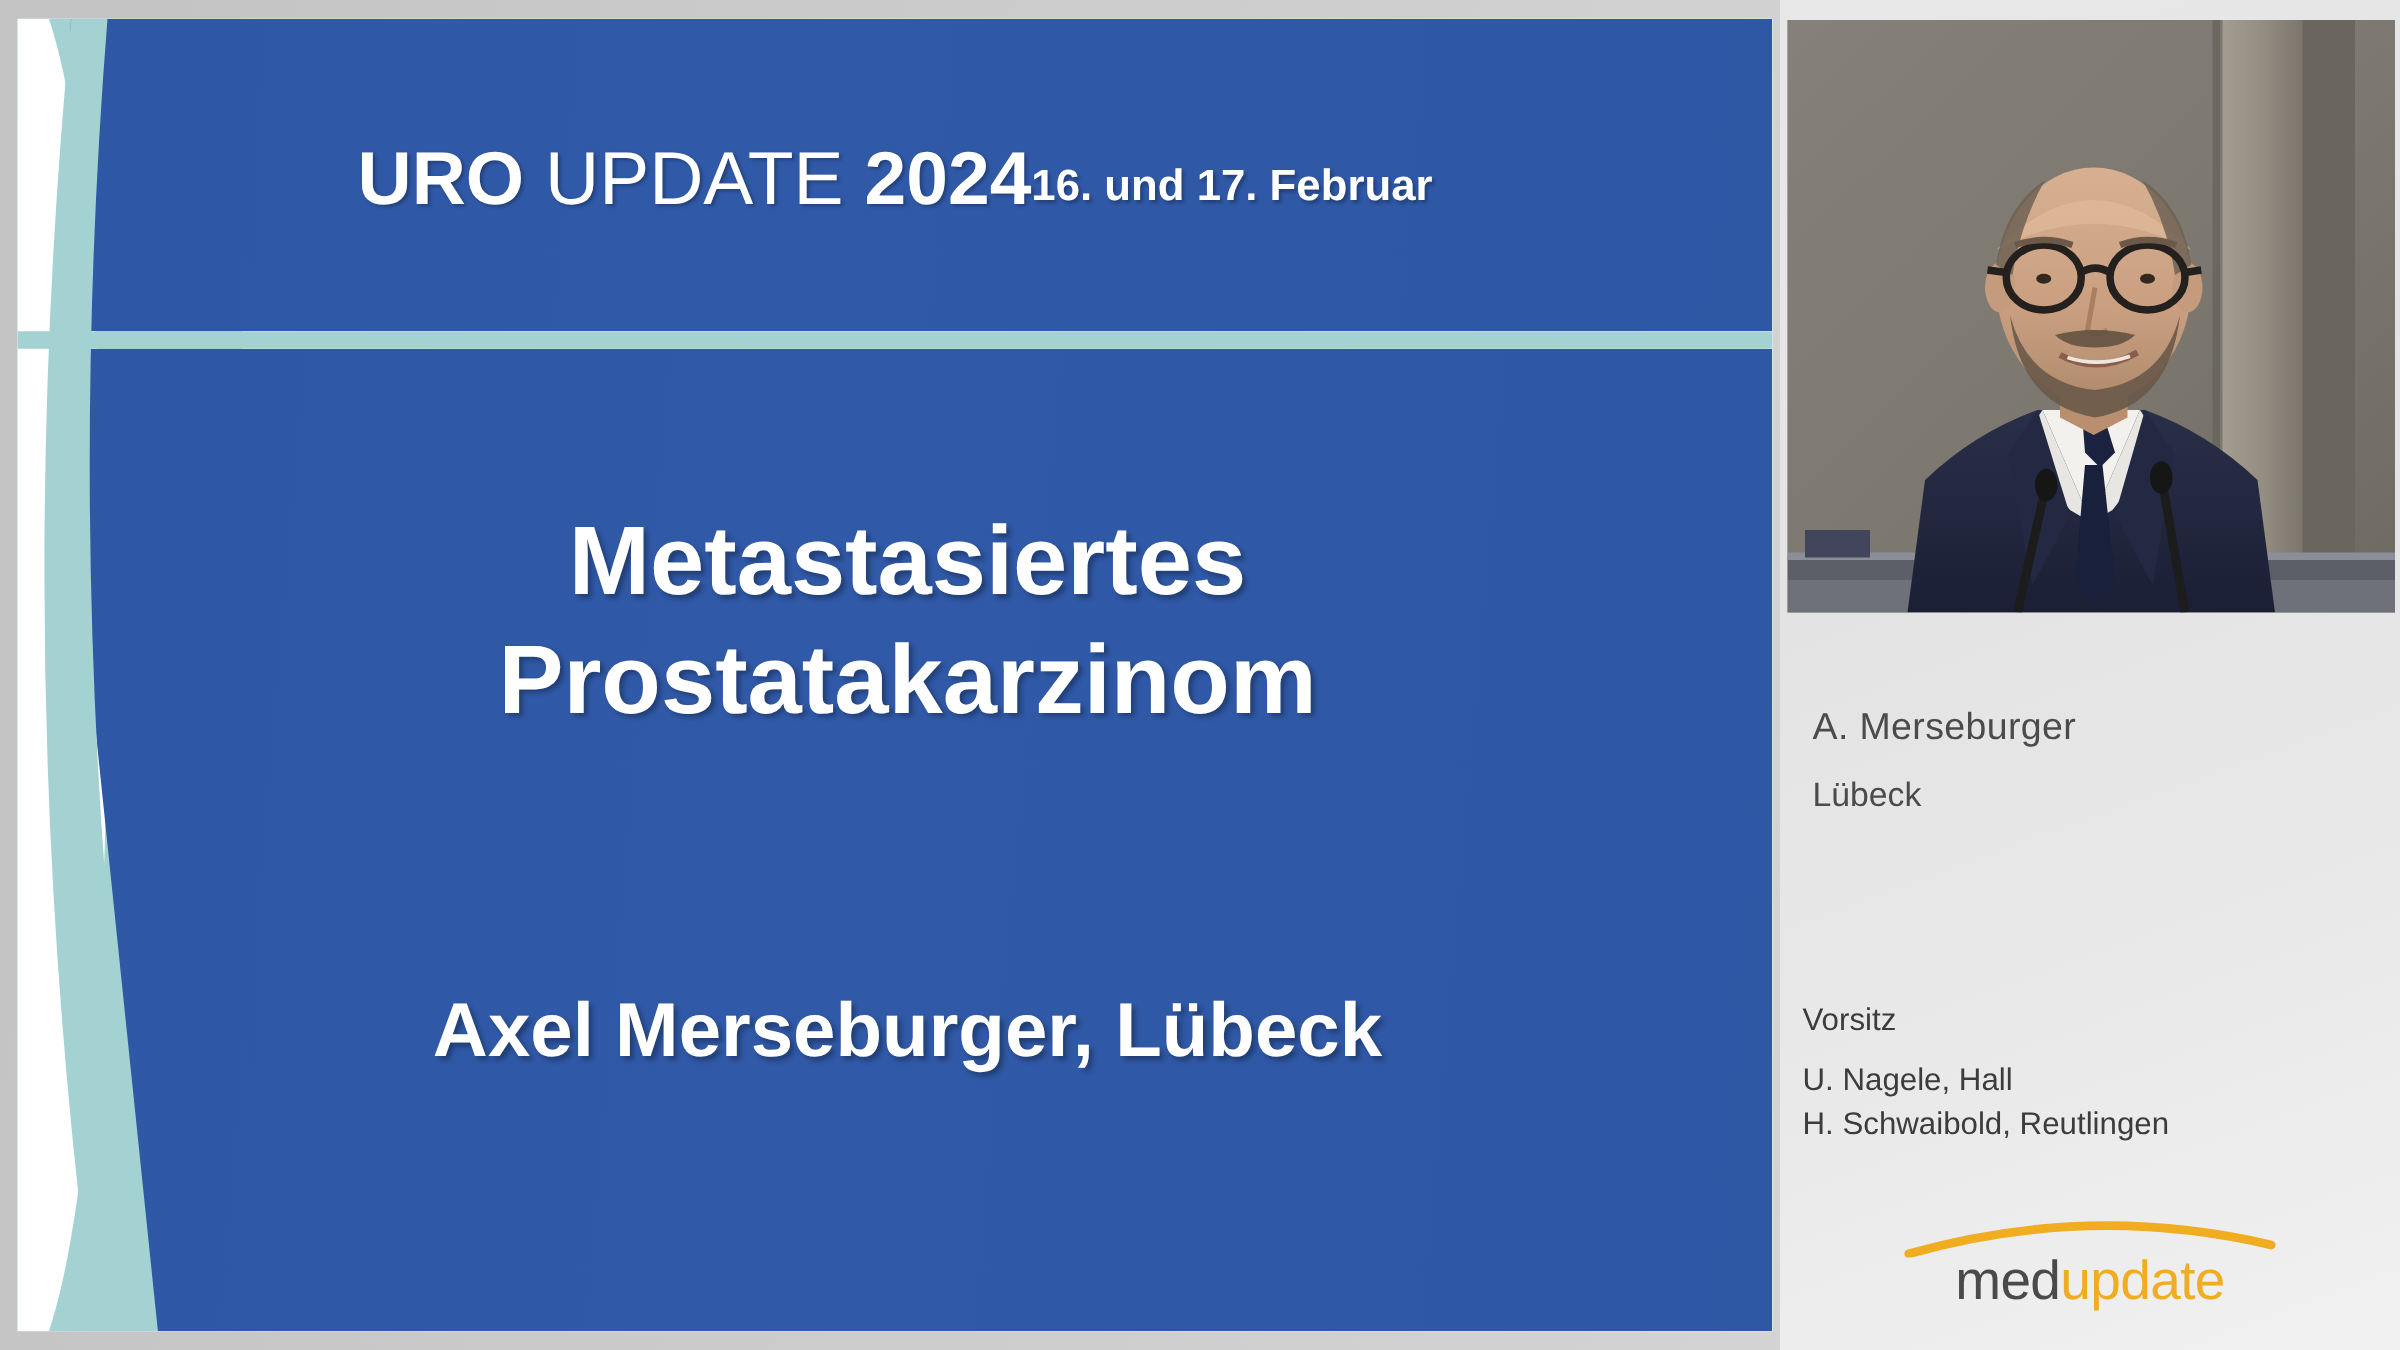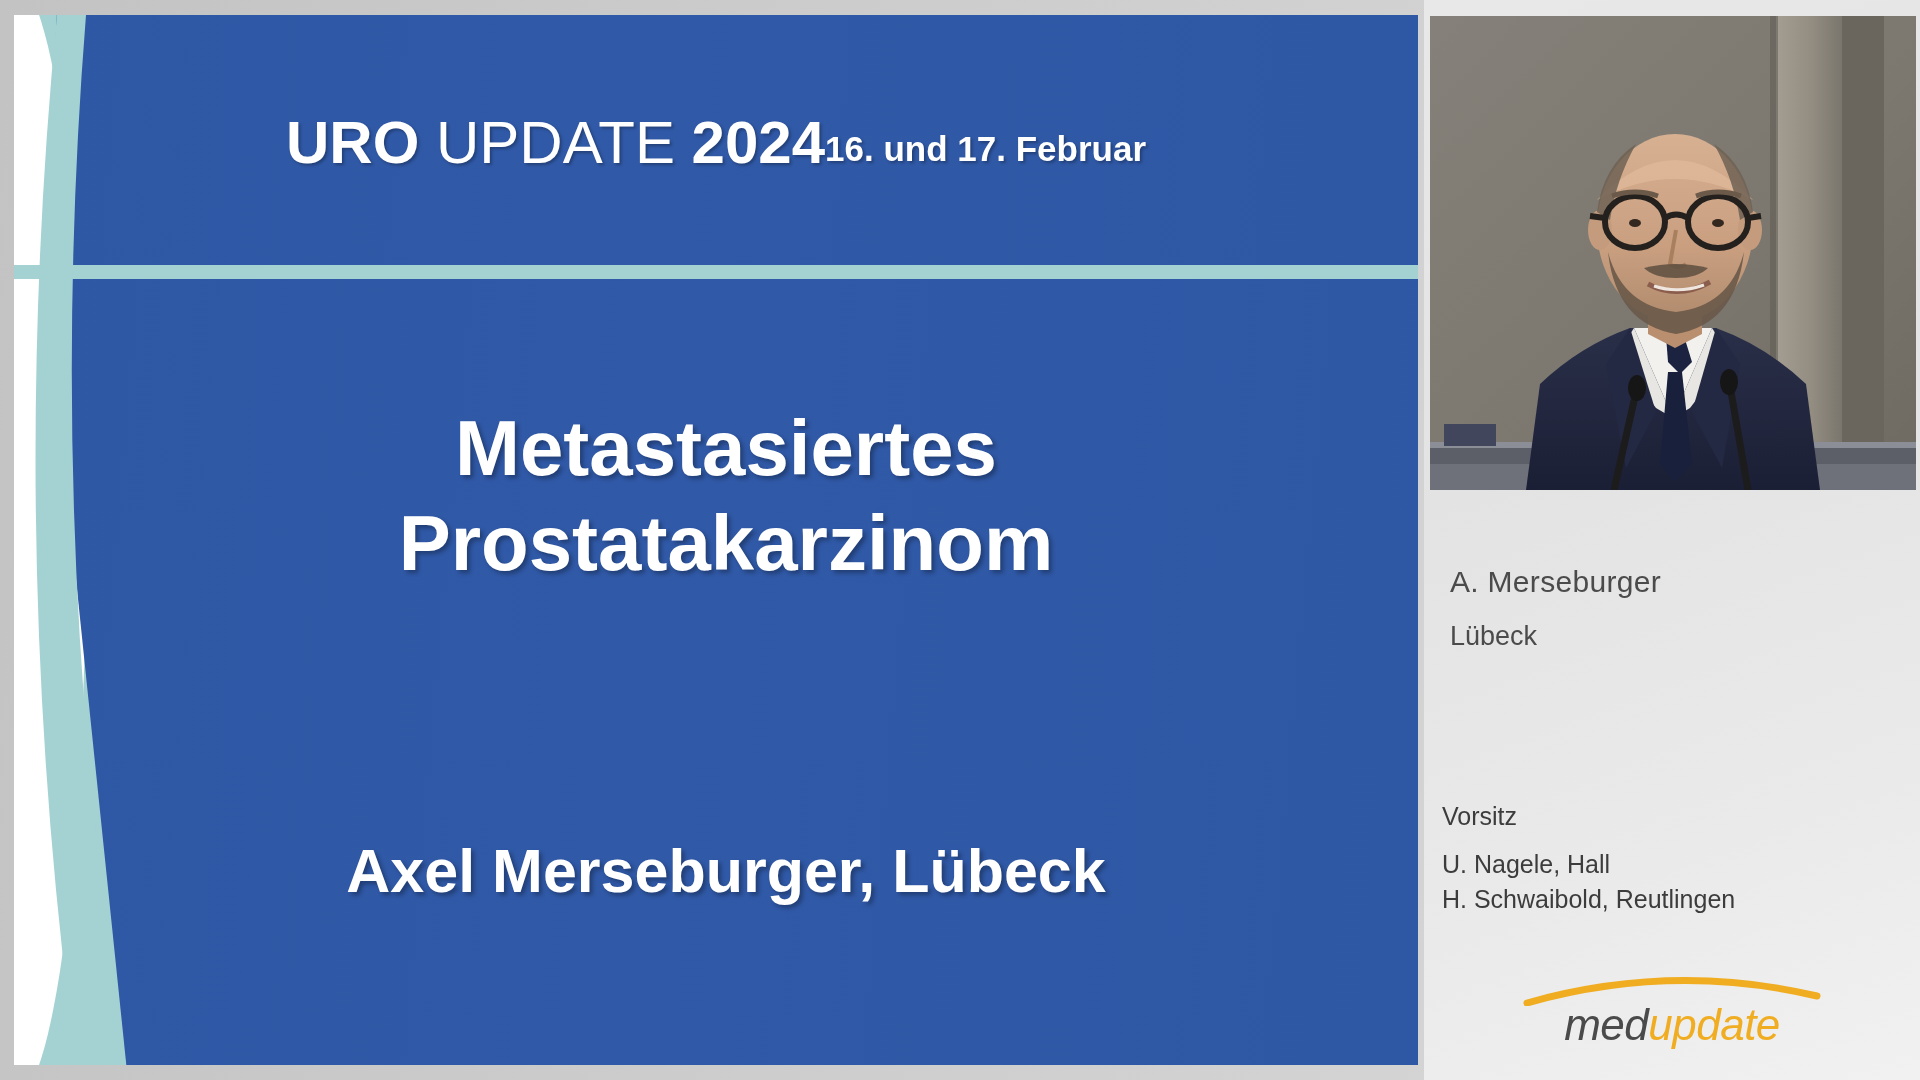--- a/index.html
+++ b/index.html
@@ -127,21 +127,20 @@
     position: absolute;
     left: 0;
     top: 264px;
     width: 100%;
     height: 786px;
     box-sizing: border-box;
     padding: 0 40px 0 60px;
     display: flex;
     flex-direction: column;
     align-items: center;
-    gap: 47px;
   }
 
   .talk-title {
     margin-top: 122px;
     color: #ffffff;
     font-size: 78px;
     font-weight: 700;
     line-height: 1.22;
     text-align: center;
     text-shadow: 3px 3px 4px rgba(0,0,0,0.30);
@@ -223,21 +222,20 @@
     width: 496px;
     height: 92px;
     display: flex;
     align-items: flex-end;
     justify-content: center;
   }
   .brand-inner {
     position: relative;
     width: 302px;
     height: 84px;
-    font-style: italic;
   }
   .brand-arc {
     position: absolute;
     left: 0;
     top: 0;
     width: 302px;
     height: 34px;
   }
   .brand-word {
     position: absolute;

